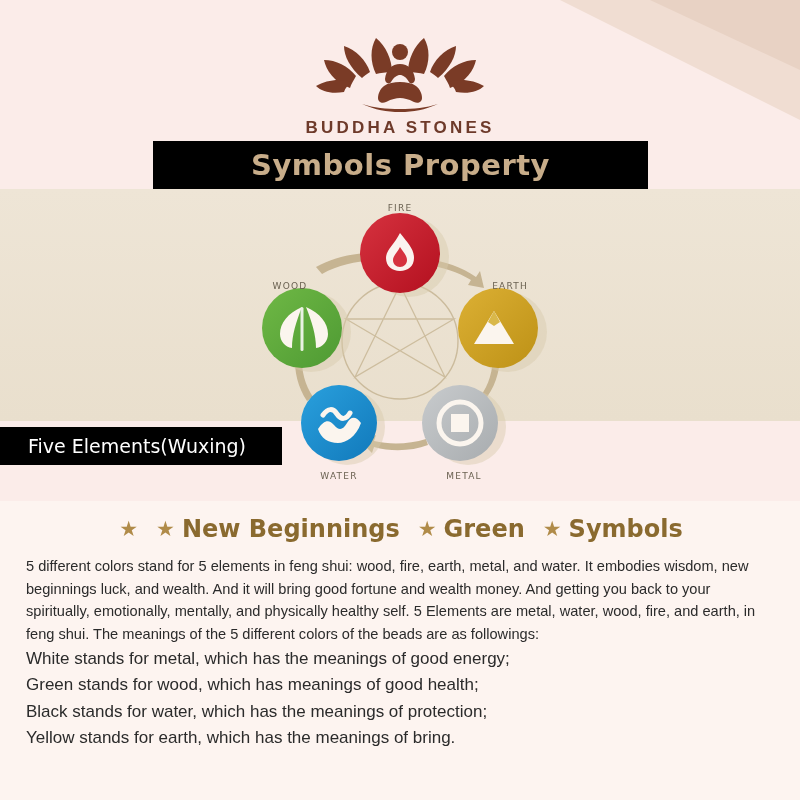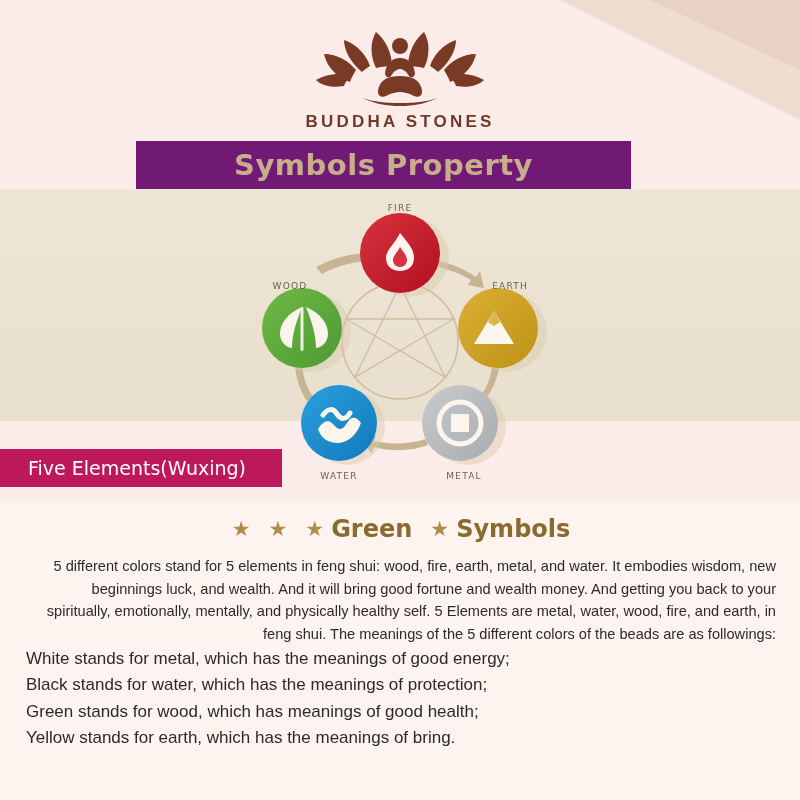--- a/index.html
+++ b/index.html
@@ -43,40 +43,40 @@
   }
   .corner-br {
     position: absolute; bottom: 0; right: 0;
     width: 200px; height: 80px;
     background: #efe0d6;
     clip-path: polygon(100% 100%, 100% 0, 0 100%);
   }
 
   
   .header {
-    position: absolute; top: 6px; left: 0; right: 0;
+    position: absolute; top: 12px; left: 0; right: 0;
     height: 142px;
     display: flex; flex-direction: column;
     align-items: center; justify-content: flex-start;
     padding-top: 18px;
   }
   .logo-mark { width: 180px; height: 86px; }
   .logo-text {
     margin-top: 2px;
     font-size: 17px;
     letter-spacing: 3.2px;
     font-weight: bold;
     color: #6e3a2a;
   }
 
   
   .title-band {
-    position: absolute; top: 141px; left: 136px;
+    position: absolute; top: 141px; left: 153px;
     width: 495px; height: 48px;
-    background: #701a75;
+    background: #000000;
     display: flex; align-items: center; justify-content: center;
   }
   .title-band-text {
     font-size: 29px;
     font-weight: bold;
     color: #c8ad8a;
     letter-spacing: 0.5px;
     font-family: "DejaVu Sans", sans-serif;
   }
 
@@ -86,23 +86,23 @@
     height: 232px;
     background: #ece2d2;
   }
   .diagram-panel .panel-inner {
     position: absolute; inset: 0;
     background: linear-gradient(180deg,#eee5d6 0%, #e9dfcd 100%);
   }
   .wuxing-svg { position: absolute; top: 0; left: 50%; transform: translateX(-50%); }
 
   .five-elem-tag {
-    position: absolute; top: 449px; left: 0;
+    position: absolute; top: 427px; left: 0;
     width: 282px; height: 38px;
-    background: #be185d;
+    background: #000000;
     display: flex; align-items: center;
     padding-left: 28px;
   }
   .five-elem-tag span {
     color: #ffffff;
     font-size: 19px;
     font-family: "DejaVu Sans", sans-serif;
   }
 
   
@@ -122,21 +122,21 @@
     font-weight: bold;
     font-size: 24px;
     color: #8a6a2f;
   }
   .star-glyph { color: #b08b49; font-size: 21px; line-height: 1; }
 
   .para {
     font-size: 14.6px;
     color: #2b2b2b;
     line-height: 1.555;
-    text-align: right;
+    text-align: left;
     font-family: "Liberation Sans", sans-serif;
   }
   .line { font-size: 17px; color: #2b2b2b; line-height: 1.555; }
 </style>
 </head>
 <body>
 
 <div class="bg-base"></div>
 <div class="corner-tr"></div>
 <div class="corner-tr2"></div>
@@ -264,29 +264,30 @@
   <span>Five Elements(Wuxing)</span>
 </div>
 
 <div class="body-block">
   <div class="stars-row">
     <div class="star-item">
       <span class="star-glyph">★</span>
     </div>
     <div class="star-item">
       <span class="star-glyph">★</span>
+      <span>New Beginnings</span>
     </div>
     <div class="star-item">
       <span class="star-glyph">★</span>
       <span>Green</span>
     </div>
     <div class="star-item">
       <span class="star-glyph">★</span>
       <span>Symbols</span>
     </div>
   </div>
 
   <div class="para">5 different colors stand for 5 elements in feng shui: wood, fire, earth, metal, and water. It embodies wisdom, new beginnings luck, and wealth. And it will bring good fortune and wealth money. And getting you back to your spiritually, emotionally, mentally, and physically healthy self. 5 Elements are metal, water, wood, fire, and earth, in feng shui. The meanings of the 5 different colors of the beads are as followings:</div>
   <div class="line">White stands for metal, which has the meanings of good energy;</div>
+  <div class="line">Green stands for wood, which has meanings of good health;</div>
   <div class="line">Black stands for water, which has the meanings of protection;</div>
-  <div class="line">Green stands for wood, which has meanings of good health;</div>
   <div class="line">Yellow stands for earth, which has the meanings of bring.</div>
 </div>
 
 </body></html>

